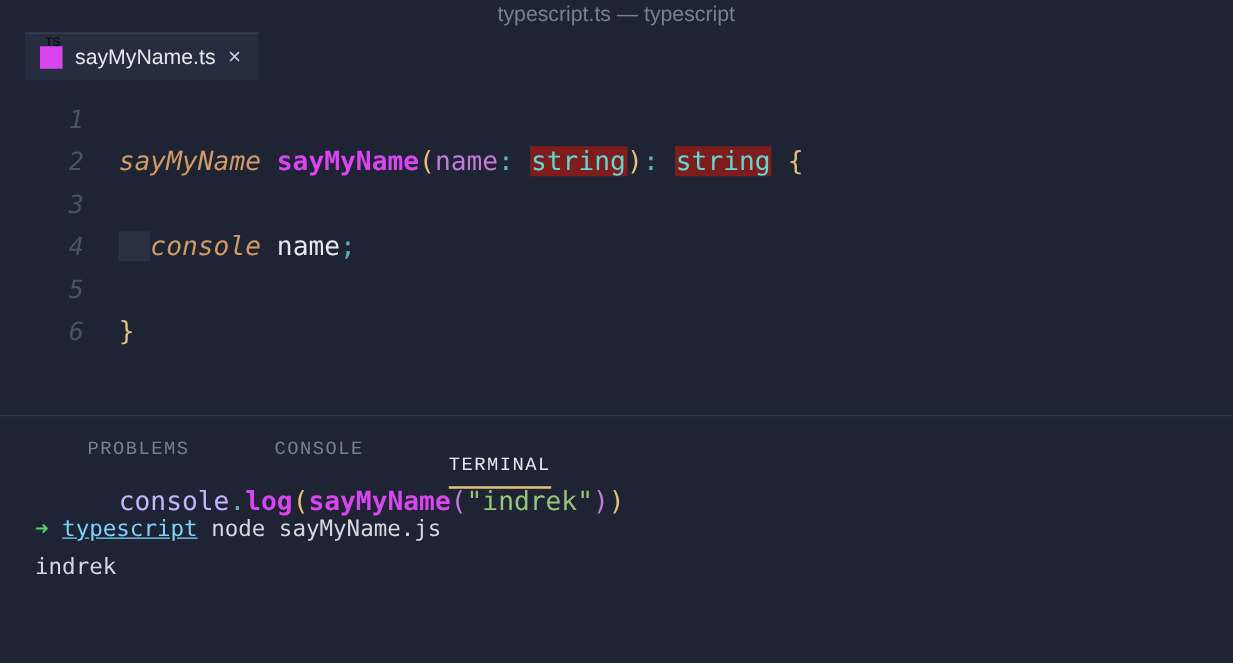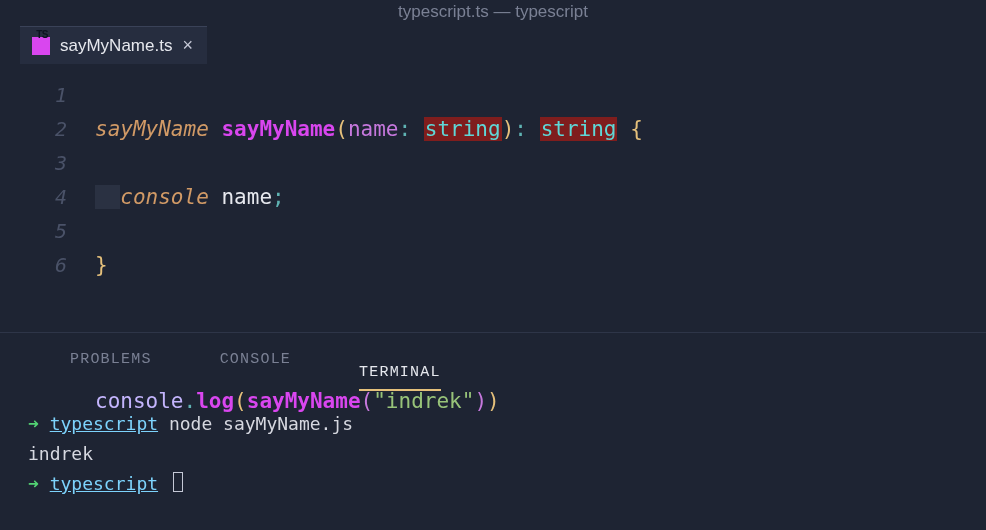--- a/index.html
+++ b/index.html
@@ -158,15 +158,14 @@
 
 <div class="panel">
   <div class="panel-tabs">
     <span class="panel-tab">PROBLEMS</span>
     <span class="panel-tab">CONSOLE</span>
     <span class="panel-tab active">TERMINAL</span>
   </div>
   <div class="terminal-body">
     <div><span class="prompt-arrow">➜</span>  <span class="prompt-dir">typescript</span> <span>node sayMyName.js</span></div>
     <div>indrek</div>
-    <div><span class="prompt-arrow">➜</span>  <span class="prompt-dir">typescript</span> <span class="cursor-block"></span></div>
   </div>
 </div>
 
 </body></html>

